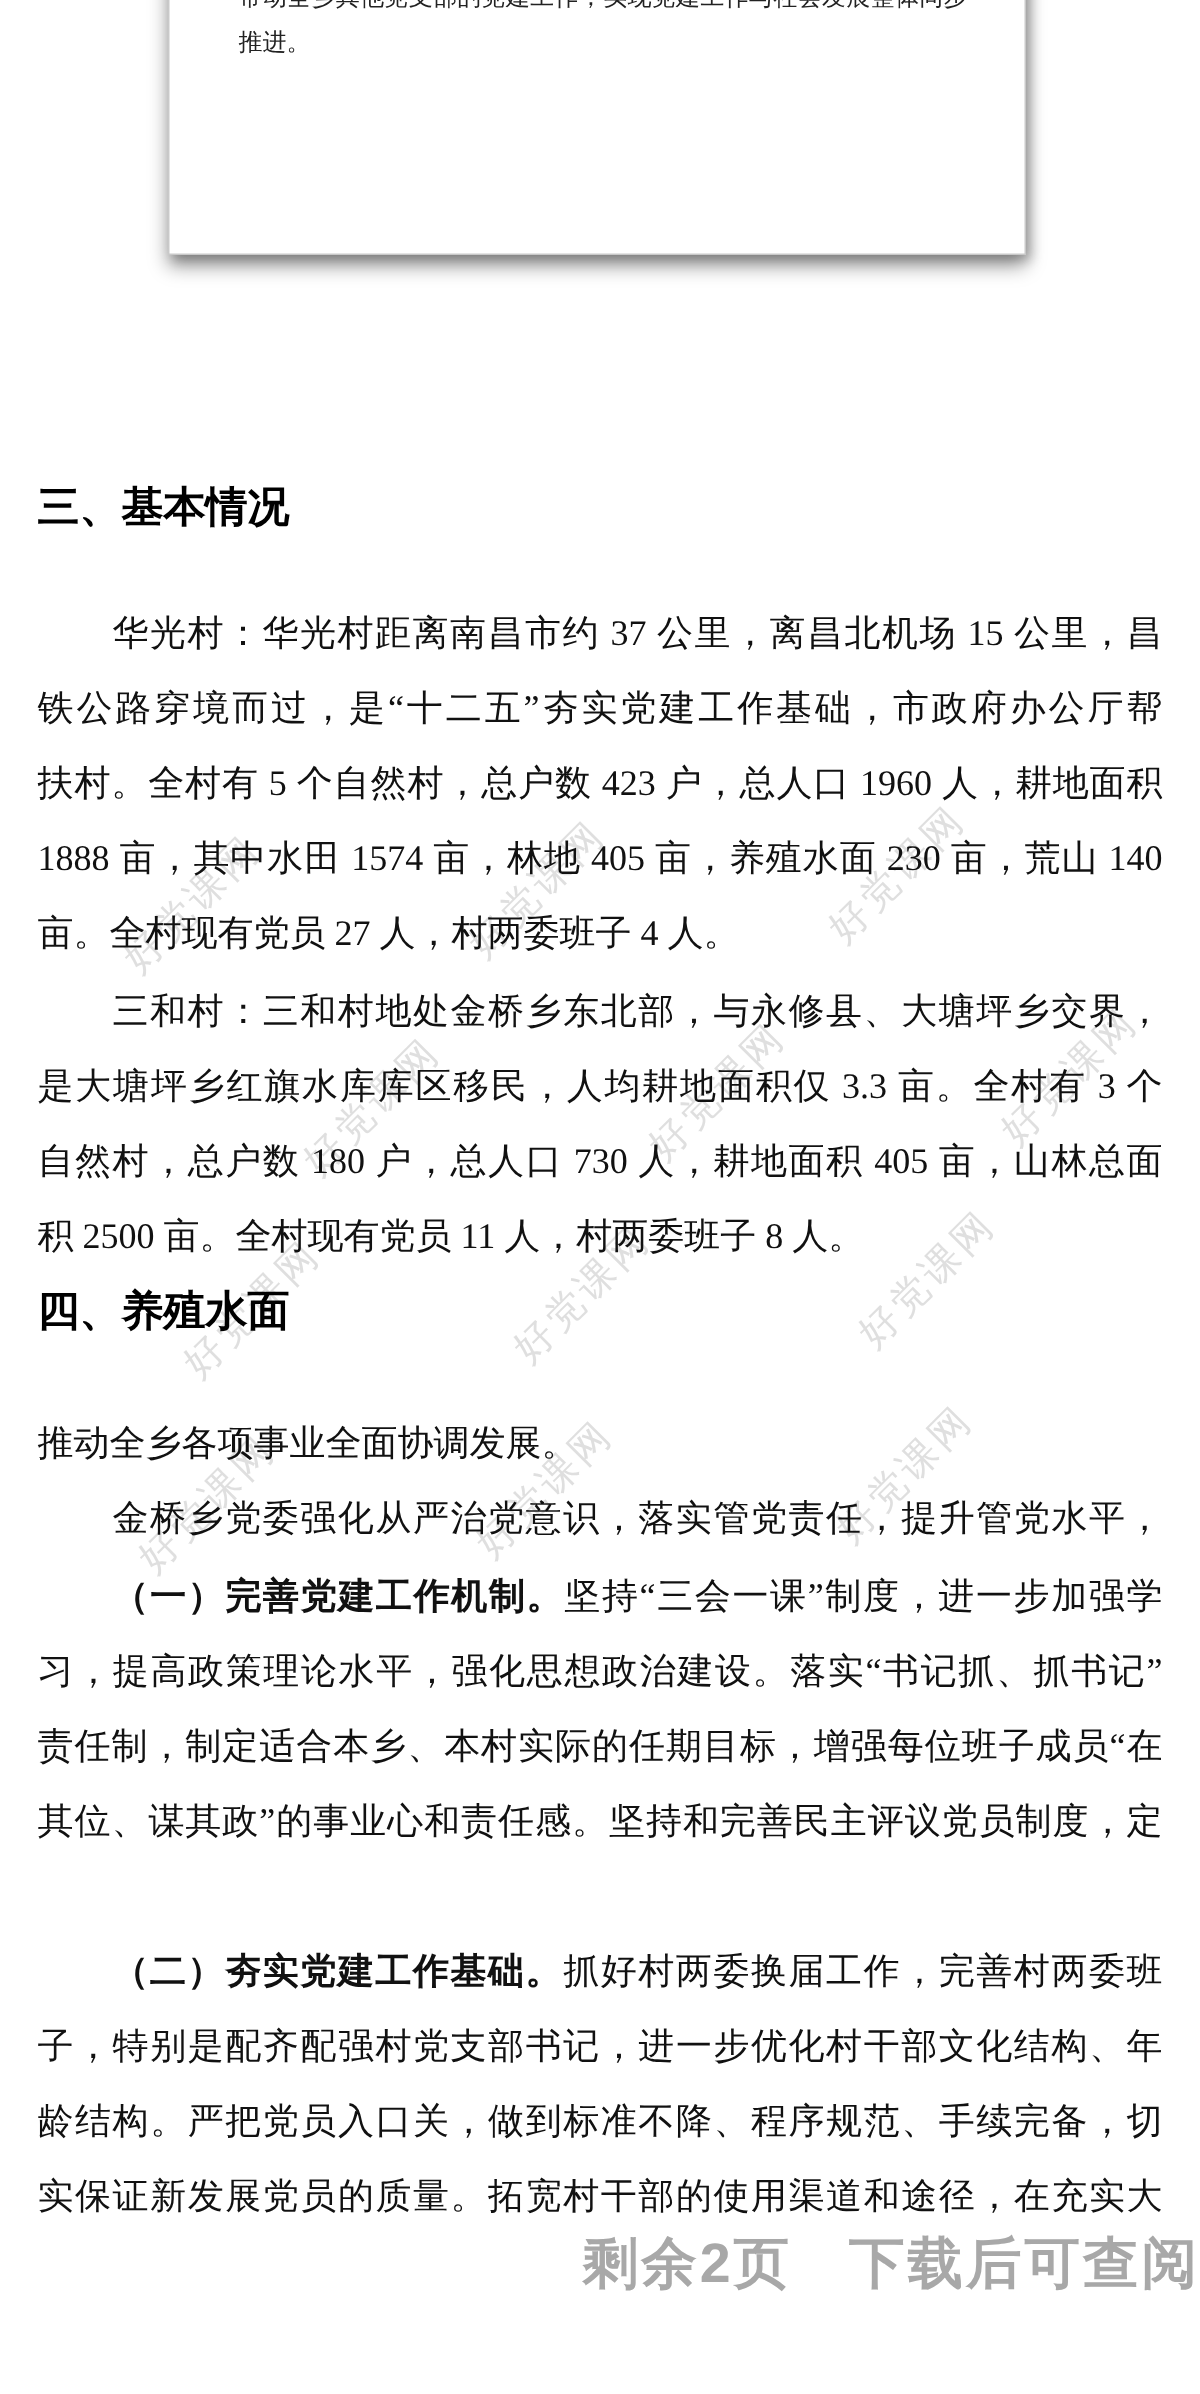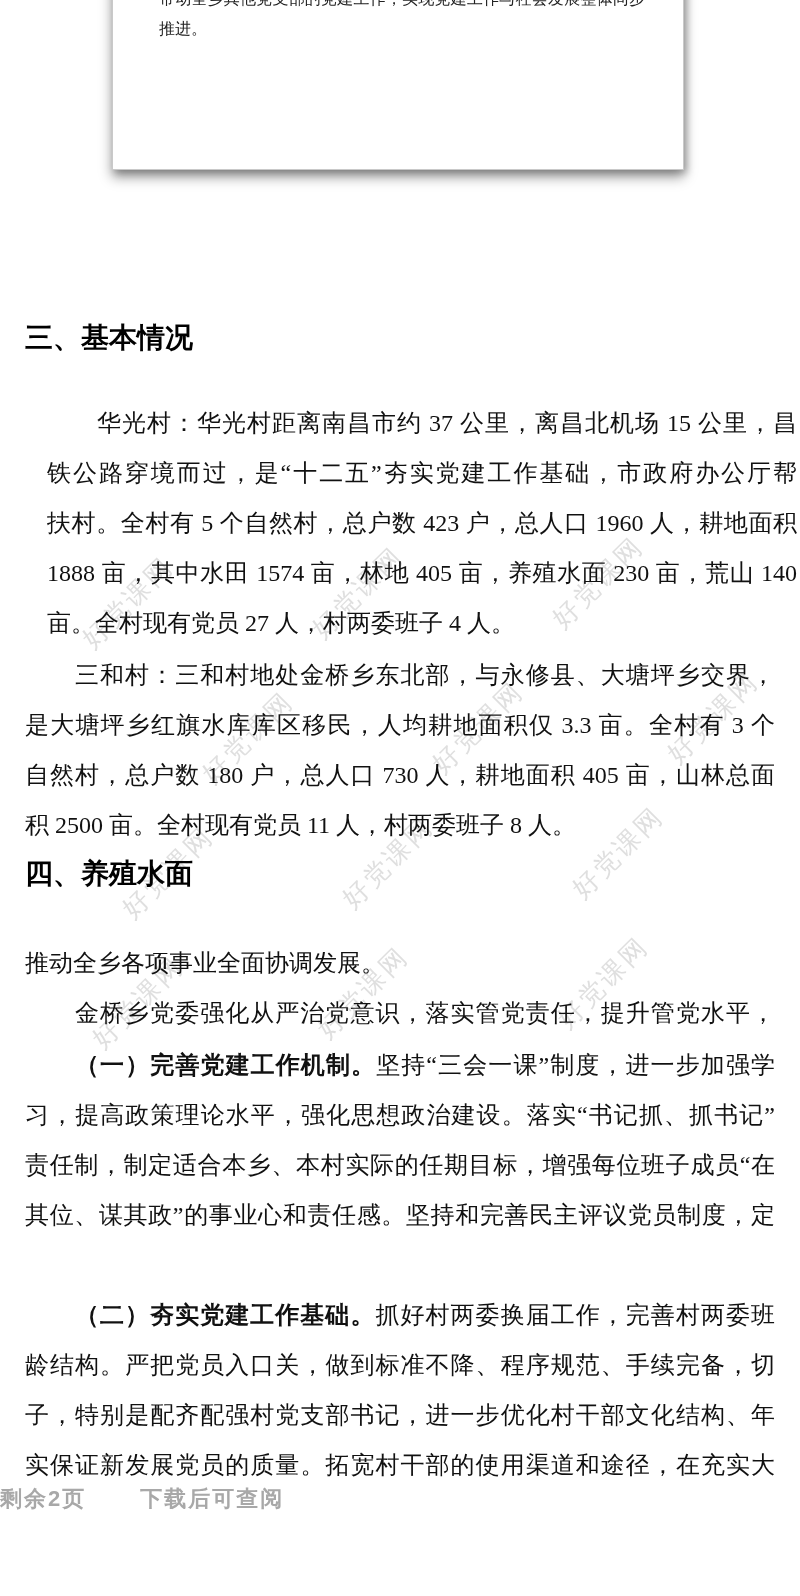--- a/index.html
+++ b/index.html
@@ -78,21 +78,21 @@
   #heading-basic-info { top: 320px; }
   #heading-measures   { top: 856px; }
 
   .para {
     position: absolute;
     left: 25px;
     width: 750px;
     font-size: 24px;
     line-height: 50px;
   }
-  #para-huaguang { top: 398px; margin-left: 22px; }
+  #para-huaguang { top: 398px; }
   #para-sanhe    { top: 650px; }
   #para-jinqiao  { top: 938px; }
   #para-item1    { top: 1040px; }
   #para-item2    { top: 1290px; }
 
   .line {
     text-align: justify;
     text-align-last: justify;
     height: 50px;
     overflow: hidden;
@@ -104,24 +104,24 @@
     font-weight: bold;
   }
 
   
   #footer-banner {
     position: absolute;
     left: 0;
     top: 1484px;
     width: 800px;
     display: flex;
-    justify-content: flex-start;
-    gap: 54px;
+    justify-content: flex-end;
+    gap: 38px;
     font-family: "Liberation Sans", "DejaVu Sans", sans-serif;
-    font-size: 22px;
+    font-size: 37px;
     font-weight: bold;
     color: #a8a8a8;
     letter-spacing: 2px;
   }
 </style>
 </head>
 <body>
 
 <div id="screen">
 
@@ -169,22 +169,22 @@
 
   <div id="para-item1" class="para">
     <div class="line first"><span class="bold-lead">（一）完善党建工作机制。</span><span>坚持“三会一课”制度，进一步加强学</span></div>
     <div class="line">习，提高政策理论水平，强化思想政治建设。落实“书记抓、抓书记”</div>
     <div class="line">责任制，制定适合本乡、本村实际的任期目标，增强每位班子成员“在</div>
     <div class="line">其位、谋其政”的事业心和责任感。坚持和完善民主评议党员制度，定</div>
   </div>
 
   <div id="para-item2" class="para">
     <div class="line first"><span class="bold-lead">（二）夯实党建工作基础。</span><span>抓好村两委换届工作，完善村两委班</span></div>
+    <div class="line">子，特别是配齐配强村党支部书记，进一步优化村干部文化结构、年</div>
     <div class="line">龄结构。严把党员入口关，做到标准不降、程序规范、手续完备，切</div>
-    <div class="line">子，特别是配齐配强村党支部书记，进一步优化村干部文化结构、年</div>
     <div class="line">实保证新发展党员的质量。拓宽村干部的使用渠道和途径，在充实大</div>
   </div>
 
   <div id="footer-banner">
     <span>剩余2页</span>
     <span>下载后可查阅</span>
   </div>
 
 </div>
 

